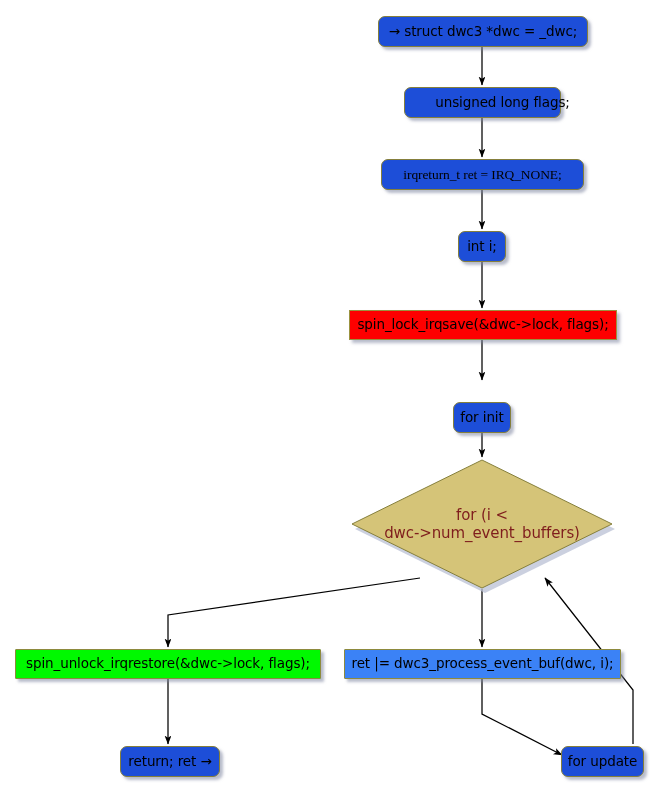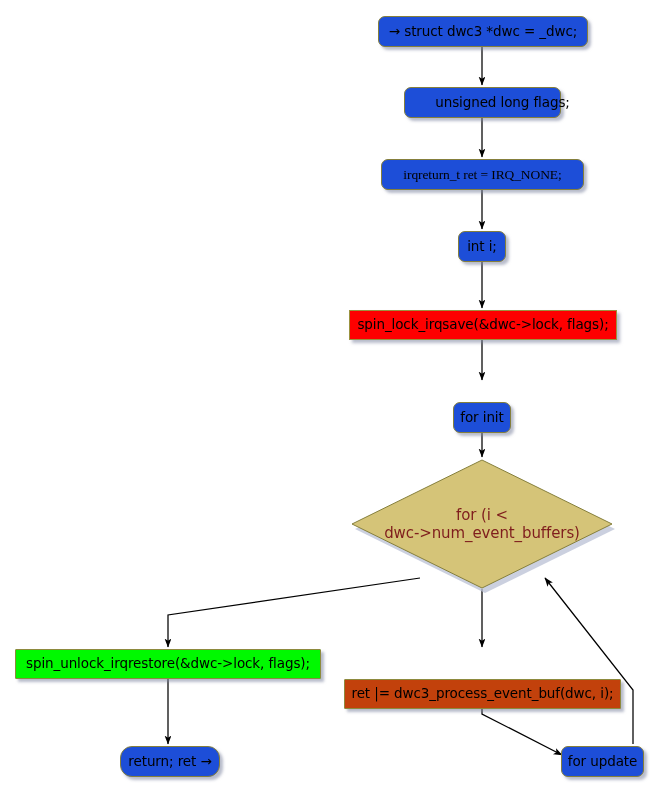--- a/index.html
+++ b/index.html
@@ -42,21 +42,21 @@
     background: #1d4ed8;
     box-shadow: 3px 3px 3px rgba(125,133,160,0.55);
   }
   .sharp {
     border: 1px solid #9a9340;
     border-radius: 0;
     box-shadow: 3px 3px 3px rgba(125,133,160,0.55);
   }
   .node.red { background: #fe0000; }
   .node.green { background: #00f900; }
-  .node.blue { background: #c2410c; margin-top: 30px; }
+  .node.blue { background: #3b82f6; }
   .node.green, .node.blue {
     border: 1px solid #8d8a3e;
     border-radius: 1px;
     box-shadow: 3px 3px 3px rgba(125,133,160,0.55);
   }
   .diamond-wrap {
     position: absolute;
   }
   .diamond-wrap svg { display: block; }
   .diamond-label {
@@ -136,21 +136,21 @@
   </div>
 
   <div class="node green" style="left:15px;top:649px;width:306px;height:30px;">
     <span>spin_unlock_irqrestore(&amp;dwc-&gt;lock, flags);</span>
   </div>
 
   <div class="node blue" style="left:344px;top:649px;width:277px;height:30px;">
     <span>ret |= dwc3_process_event_buf(dwc, i);</span>
   </div>
 
-  <div class="node rounded" style="left:120px;top:746px;width:100px;height:31px;border-radius:12px;">
+  <div class="node rounded" style="left:120px;top:746px;width:100px;height:31px;">
     <span>return; ret →</span>
   </div>
 
   <div class="node rounded" style="left:561px;top:746px;width:83px;height:31px;">
     <span>for update</span>
   </div>
 
 </div>
 
 </body></html>

